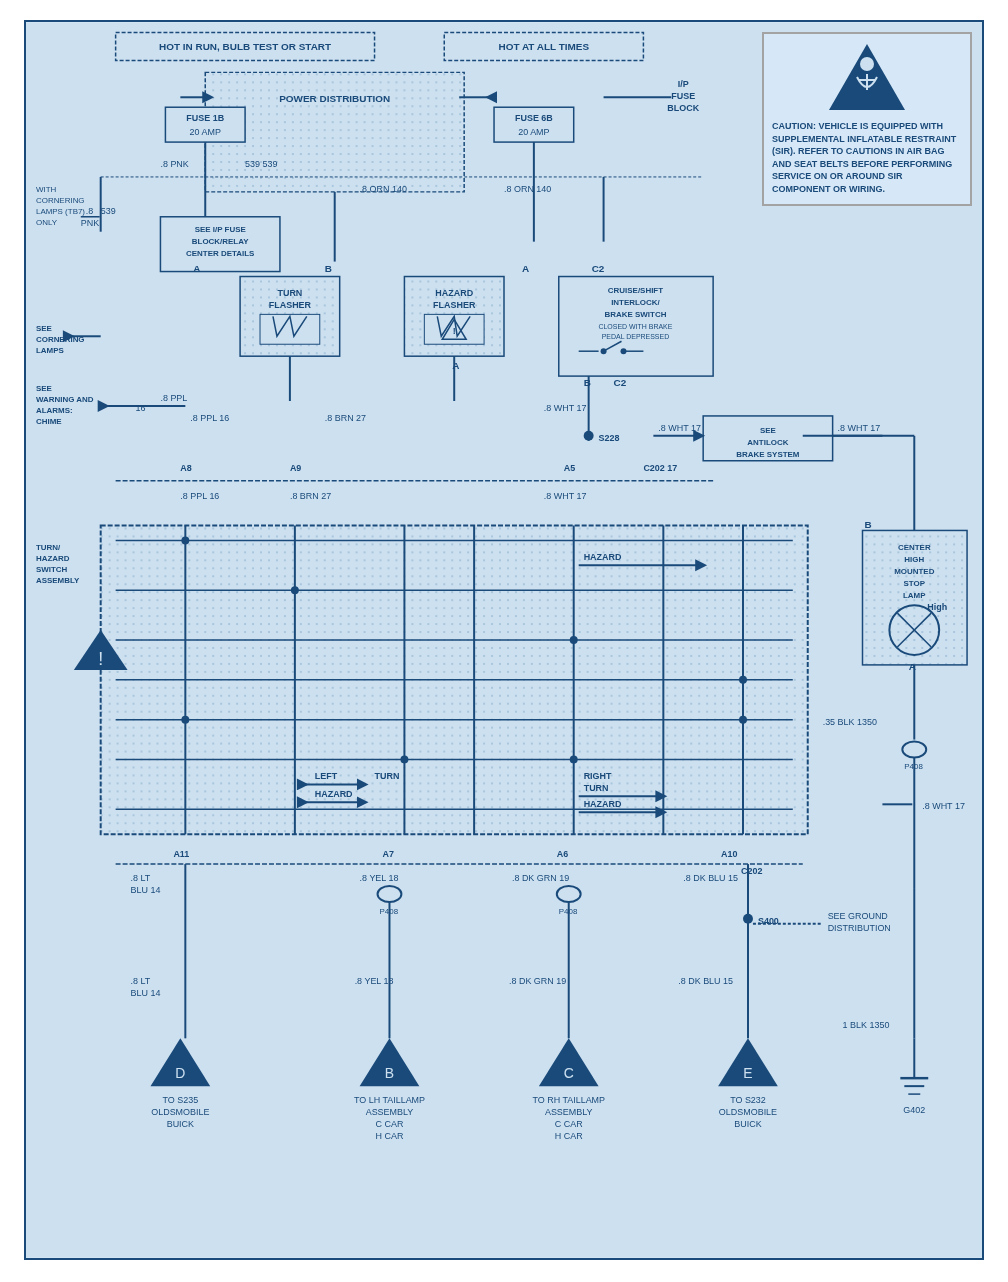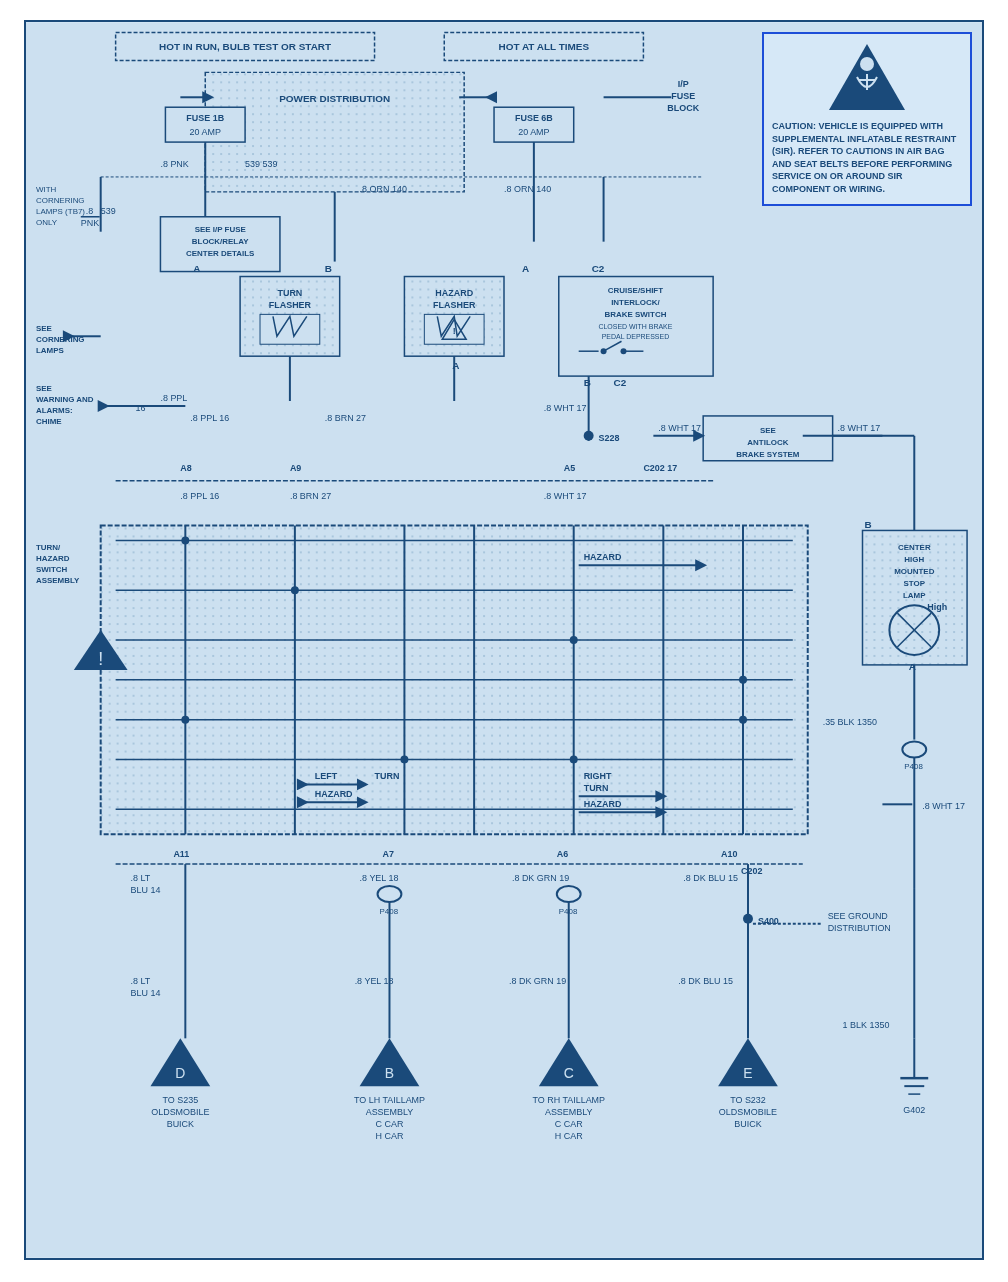--- a/index.html
+++ b/index.html
@@ -32,21 +32,21 @@
       width: 100%;
       height: 100%;
       position: absolute;
       top: 0; left: 0;
     }
     .caution-box {
       position: absolute;
       top: 10px;
       right: 10px;
       width: 210px;
-      border: 2px solid #1d4ed8;
+      border: 2px solid #a3a3a3;
       background: #d6e8f7;
       padding: 8px;
       font-size: 10px;
       color: #1a4a7a;
       font-weight: bold;
     }
   </style>
 </head>
 <body>
 

